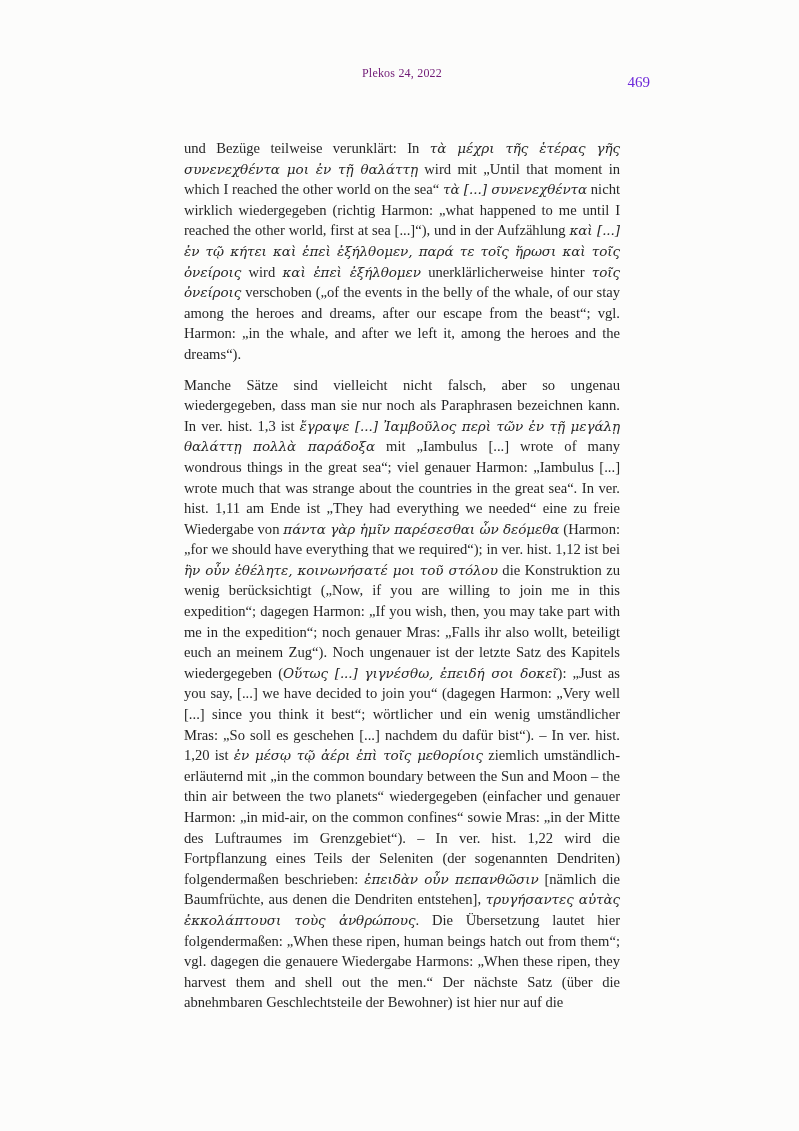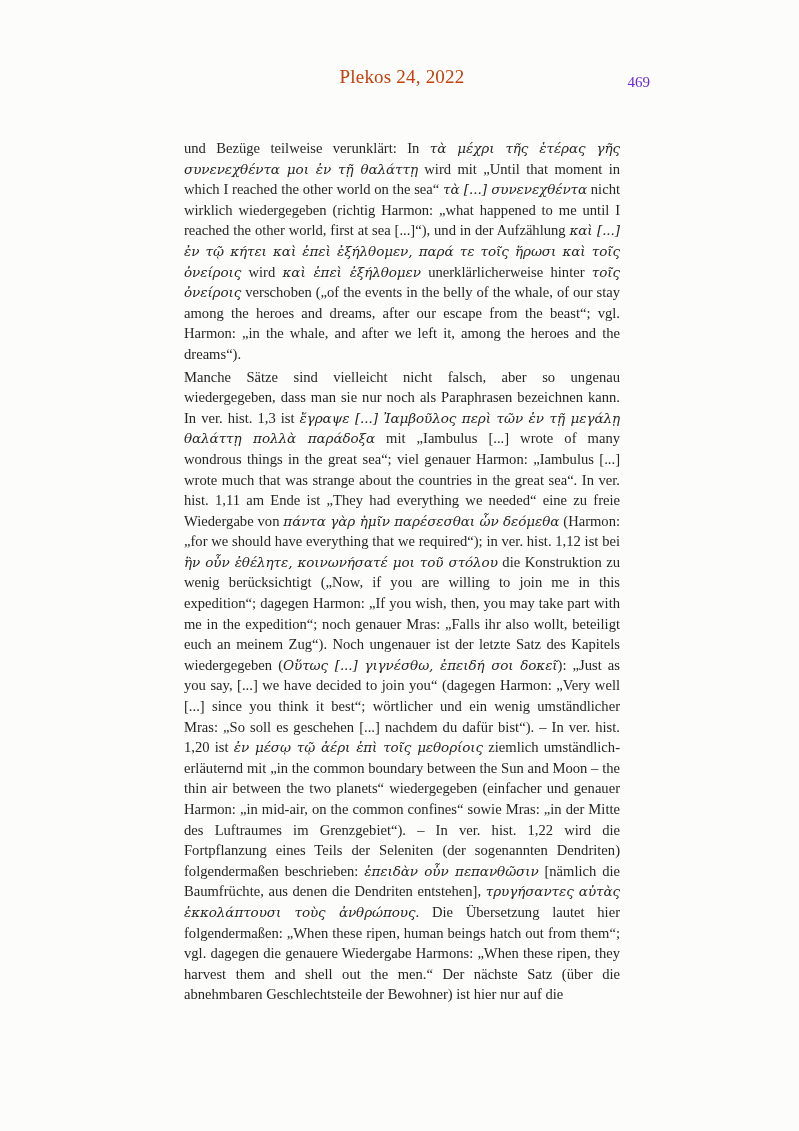--- a/index.html
+++ b/index.html
@@ -20,23 +20,23 @@
   .running-header {
     position: absolute;
     top: 66px;
     left: 184px;
     width: 436px;
     height: 22px;
   }
   .journal-title {
     display: block;
     text-align: center;
-    font-size: 19px;
+    font-size: 12px;
     letter-spacing: 0.2px;
-    color: #c2410c;
+    color: #701a75;
   }
   .page-number {
     position: absolute;
     top: 0px;
     left: 436px;
     width: 30px;
     text-align: right;
     font-size: 15px;
     color: #6d28d9;
     margin-top: 8px;
@@ -48,21 +48,21 @@
     width: 436px;
     font-size: 14.6px;
     line-height: 20.6px;
     text-align: justify;
     color: #262626;
   }
   .para {
     margin: 0;
   }
   .para + .para {
-    margin-top: 2px;
+    margin-top: 10px;
   }
   .run-normal {
     font-style: normal;
   }
   .run-italic {
   }
   .run-greek {
     font-style: italic;
     font-family: "DejaVu Serif", serif;
     font-size: 0.93em;

